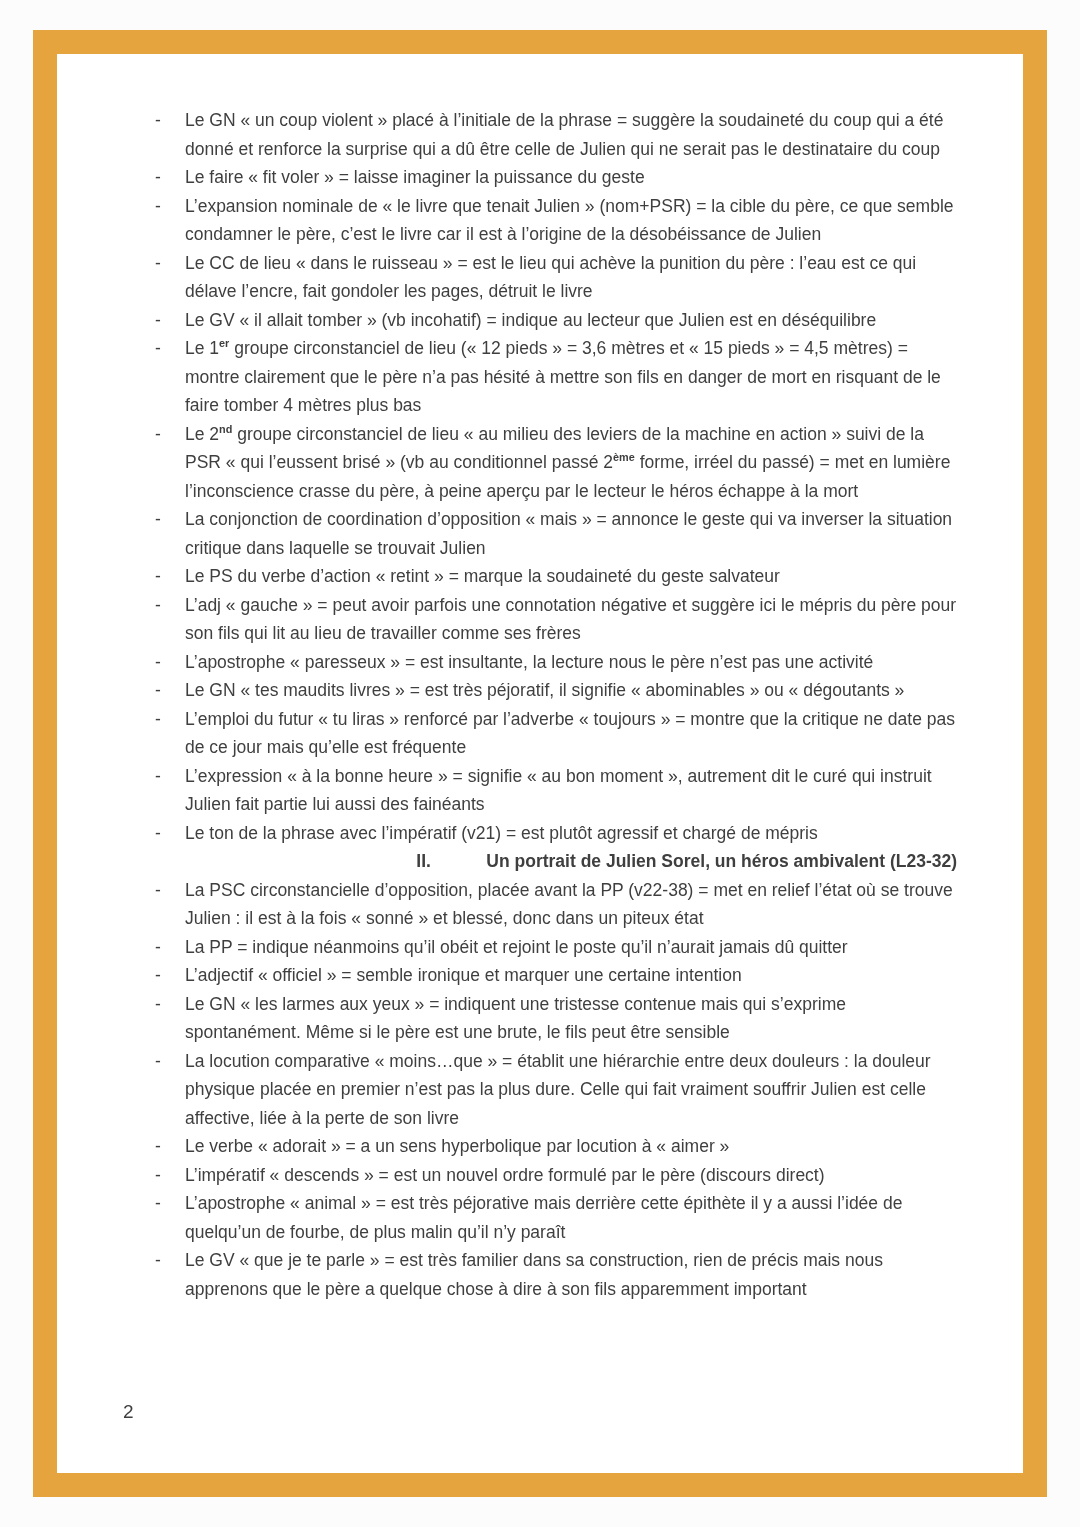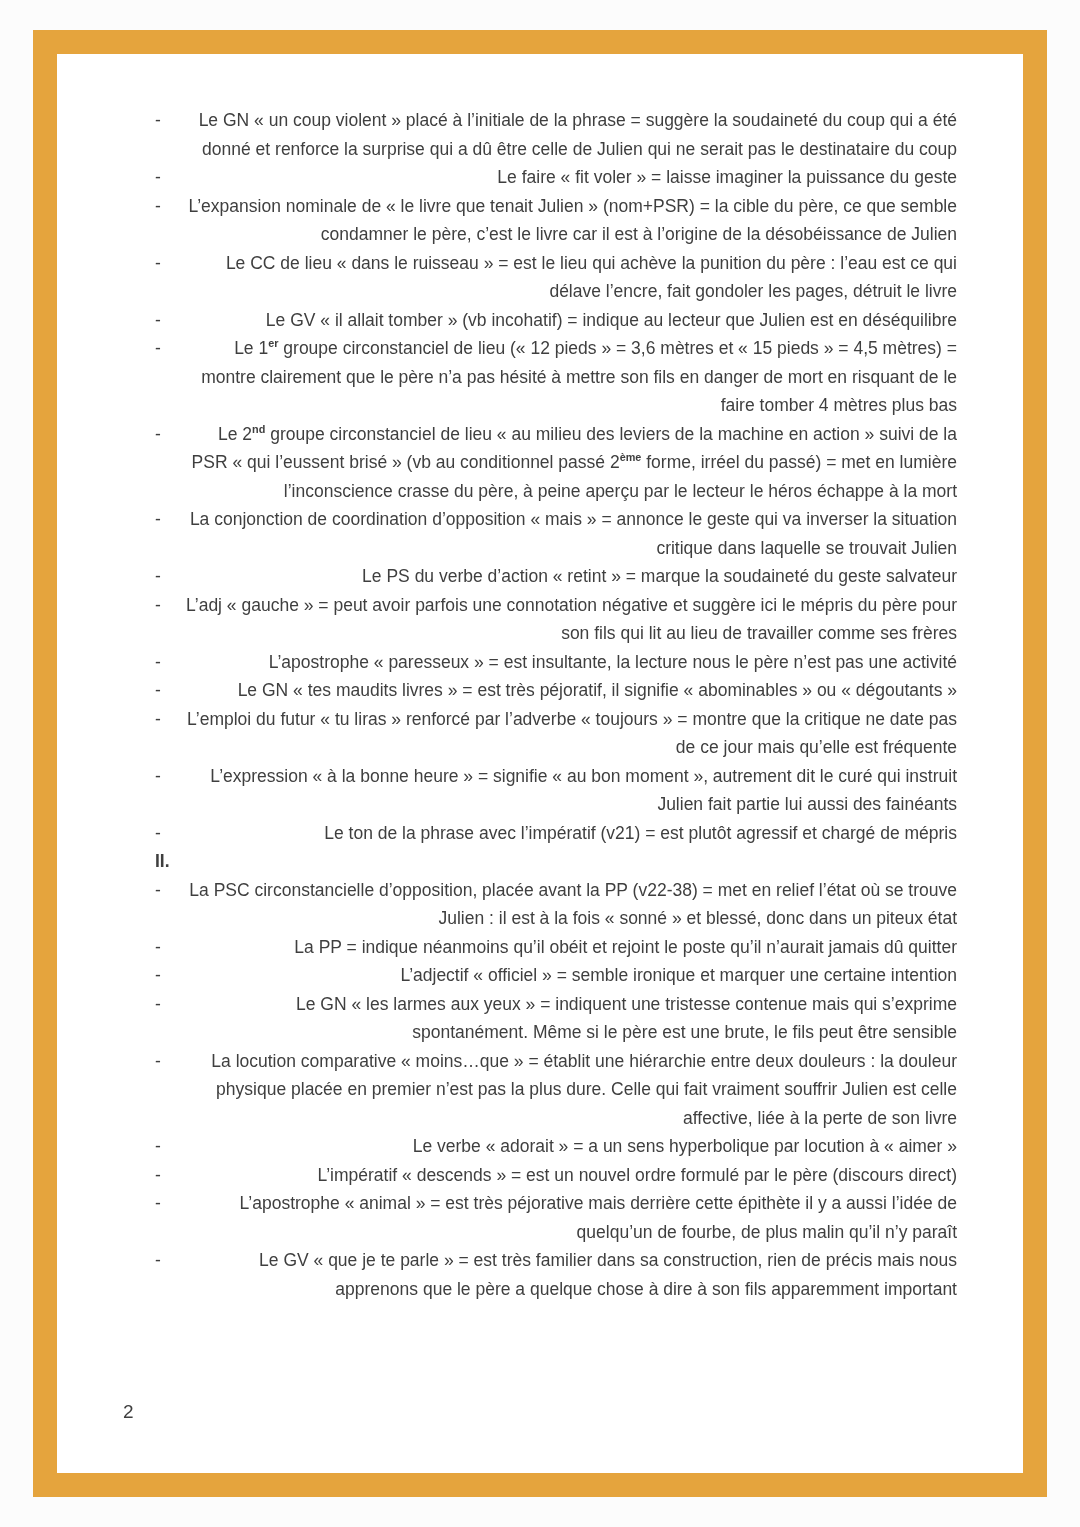--- a/index.html
+++ b/index.html
@@ -25,23 +25,23 @@
   }
   .content{
     position:absolute; inset:0;
     padding:52px 66px 0 98px;
     font-size:17.5px;
     line-height:28.5px;
   }
   ul.alist{ list-style:none; margin:0; padding:0; }
   .item{ display:flex; }
   .dash{ flex:0 0 30px; }
-  .txt{ flex:1;text-align:right; }
+  .txt{ flex:1; }
   sup{ font-size:0.62em; line-height:0;font-weight:bold; }
-  .heading{ display:flex; font-weight:bold; }
+  .heading{ display:flex; font-weight:bold;justify-content:flex-end; }
   .hnum{ flex:0 0 70px; }
   .page-number{
     position:absolute;
     left:66px; bottom:50px;
     font-size:19px;
   }
 </style>
 </head>
 <body>
 
@@ -106,20 +106,21 @@
         <span class="txt">L’expression « à la bonne heure » = signifie « au bon moment », autrement dit le curé qui instruit Julien fait partie lui aussi des fainéants</span>
       </li>
       <li class="item">
         <span class="dash">-</span>
         <span class="txt">Le ton de la phrase avec l’impératif (v21) = est plutôt agressif et chargé de mépris</span>
       </li>
     </ul>
 
     <div class="heading">
       <span class="hnum">II.</span>
+      <span class="htitle">Un portrait de Julien Sorel, un héros ambivalent (L23-32)</span>
     </div>
 
     <ul class="alist">
       <li class="item">
         <span class="dash">-</span>
         <span class="txt">La PSC circonstancielle d’opposition, placée avant la PP (v22-38) = met en relief l’état où se trouve Julien : il est à la fois « sonné » et blessé, donc dans un piteux état</span>
       </li>
       <li class="item">
         <span class="dash">-</span>
         <span class="txt">La PP = indique néanmoins qu’il obéit et rejoint le poste qu’il n’aurait jamais dû quitter</span>

